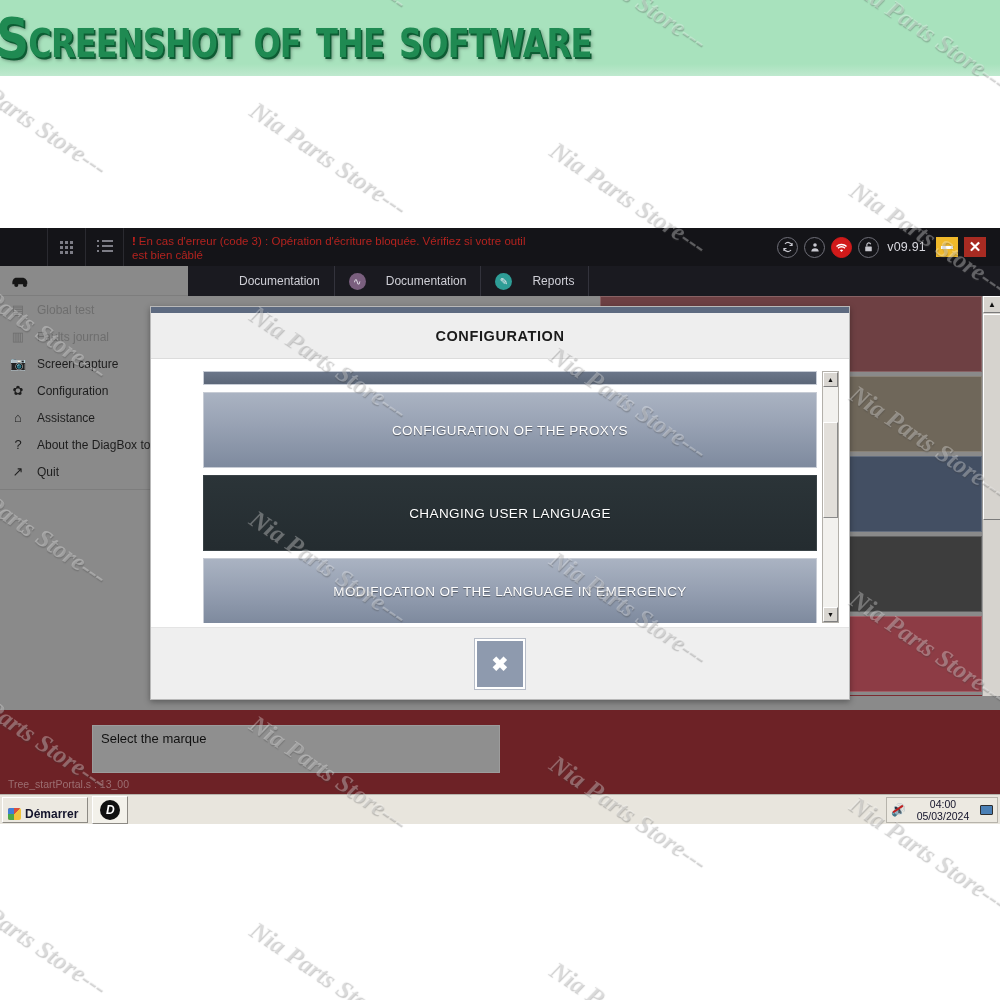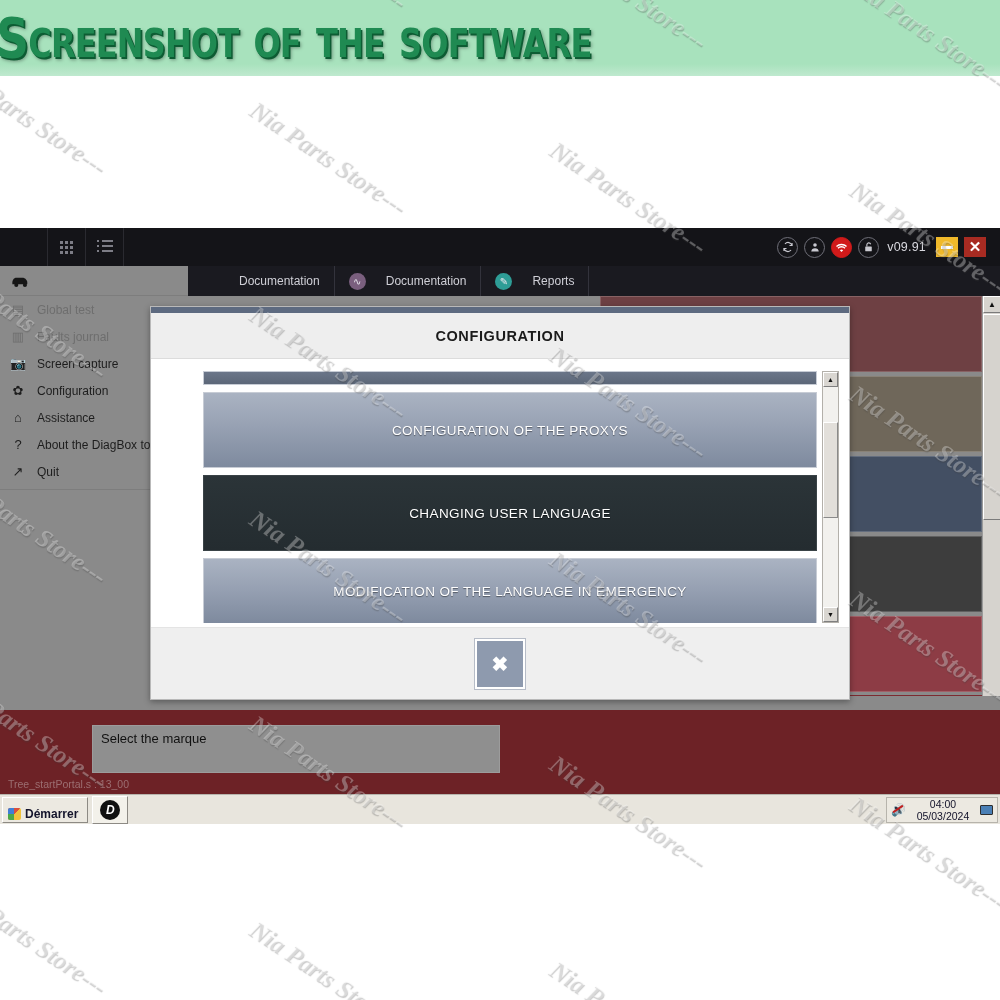--- a/index.html
+++ b/index.html
@@ -347,20 +347,23 @@
             <i></i>
             <i></i>
         </span>
       </div>
       <div class="hdr-cell">
         <span class="list-icon">
           <i></i>
             <i></i>
             <i></i>
         </span>
+      </div>
+      <div class="warn">
+        <span class="bang">!</span><span>En cas d'erreur (code 3) : Opération d'écriture bloquée. Vérifiez si votre outil est bien câblé</span>
       </div>
       <div class="hdr-right">
         <div class="circ">
           <svg width="12" height="12" viewBox="0 0 24 24" fill="none" stroke="#c9c9d0" stroke-width="2.4">
             <path d="M20 9a8 8 0 0 0-14-3M4 15a8 8 0 0 0 14 3"></path>
             <path d="M20 4v5h-5M4 20v-5h5"></path>
           </svg>
         </div>
         <div class="circ">
           <svg width="12" height="12" viewBox="0 0 24 24" fill="#c9c9d0">

